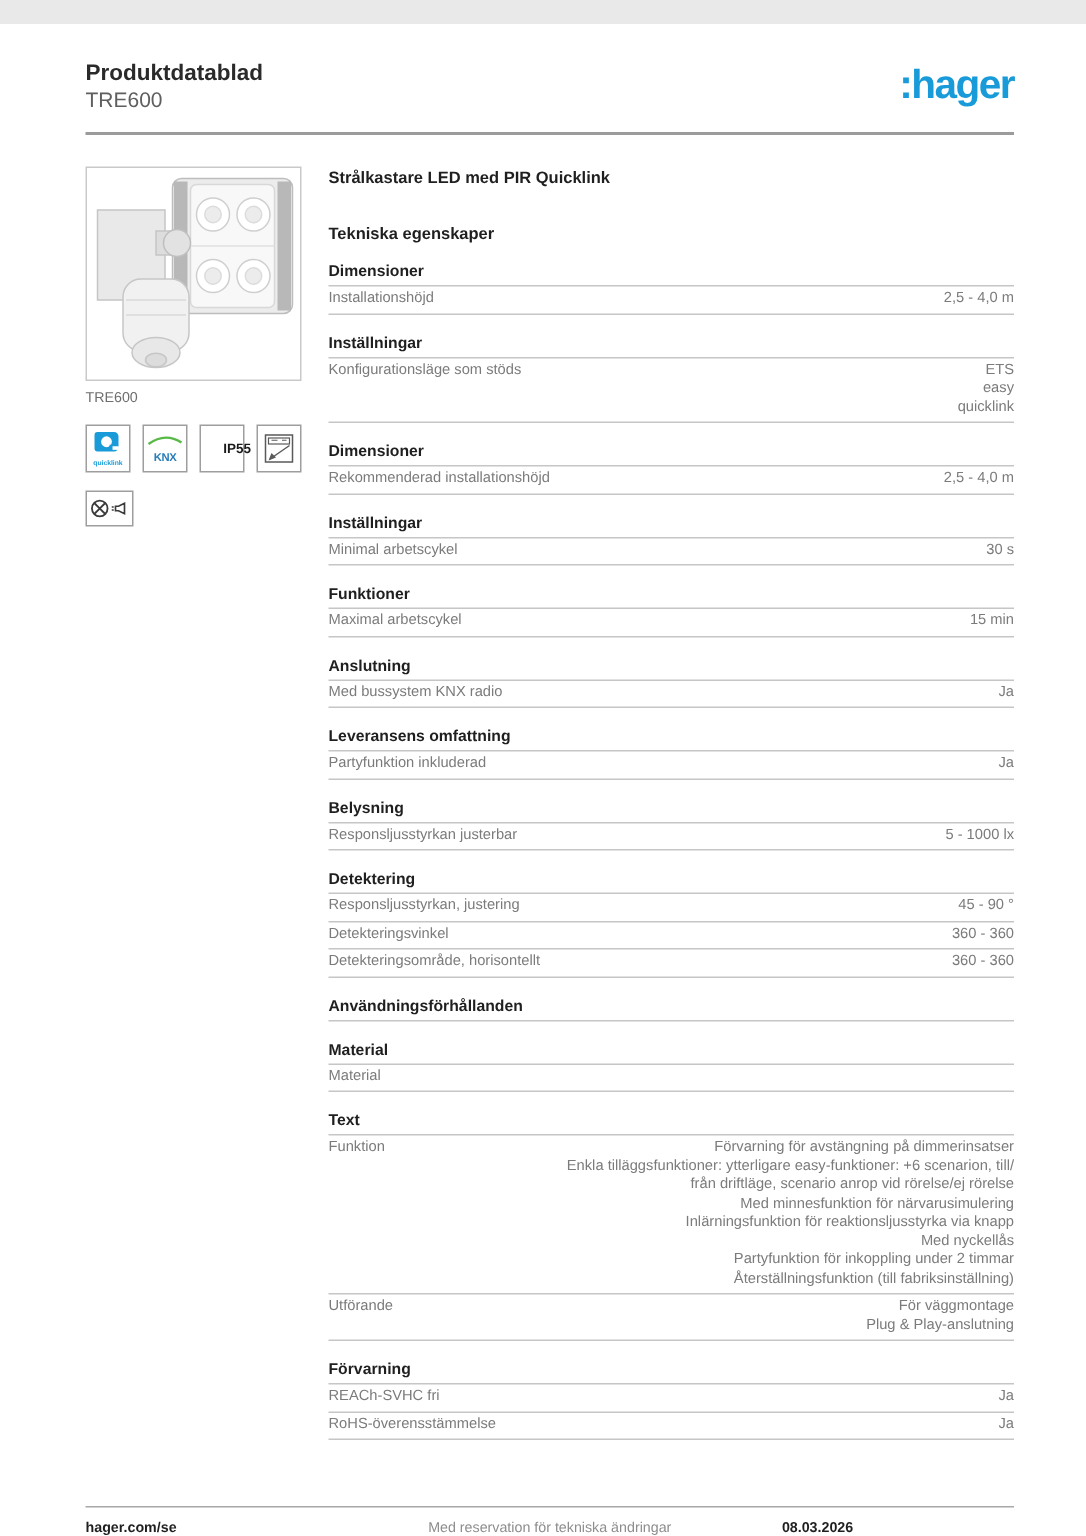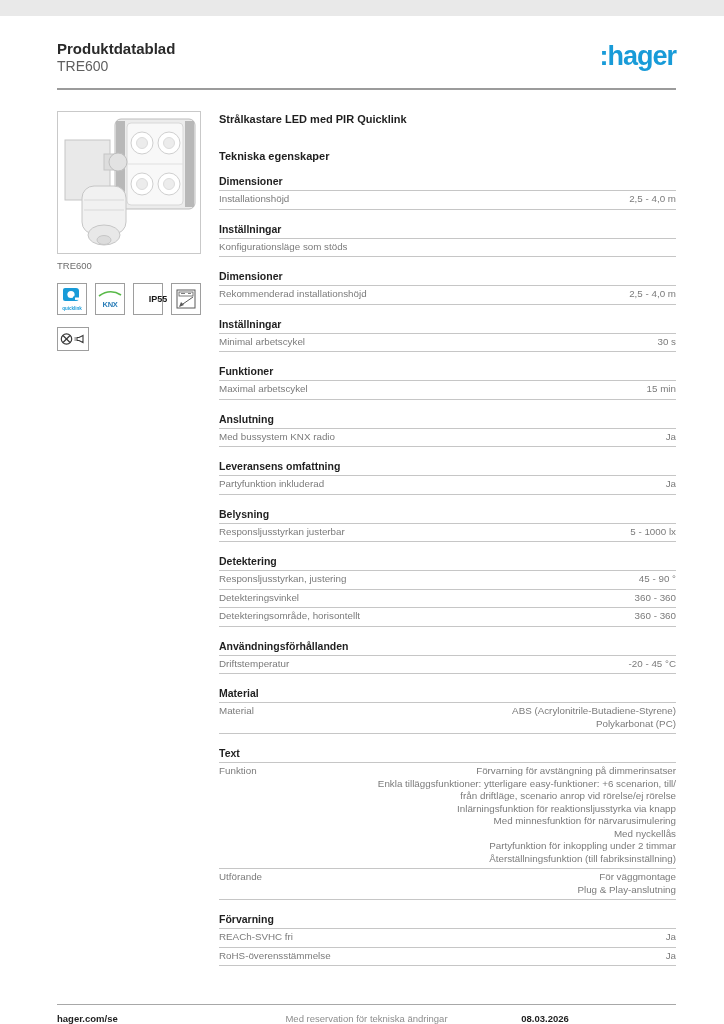--- a/index.html
+++ b/index.html
@@ -149,20 +149,25 @@
               <div class="spec-label">Installationshöjd</div>
               <div class="spec-values">
                 <div>2,5 - 4,0 m</div>
               </div>
             </div>
           </div>
           <div class="section">
             <div class="sec-heading">Inställningar</div>
             <div class="spec-row">
               <div class="spec-label">Konfigurationsläge som stöds</div>
+              <div class="spec-values">
+                <div>ETS</div>
+                <div>easy</div>
+                <div>quicklink</div>
+              </div>
             </div>
           </div>
           <div class="section">
             <div class="sec-heading">Dimensioner</div>
             <div class="spec-row">
               <div class="spec-label">Rekommenderad installationshöjd</div>
               <div class="spec-values">
                 <div>2,5 - 4,0 m</div>
               </div>
             </div>
@@ -228,47 +233,37 @@
             </div>
             <div class="spec-row">
               <div class="spec-label">Detekteringsområde, horisontellt</div>
               <div class="spec-values">
                 <div>360 - 360</div>
               </div>
             </div>
           </div>
           <div class="section">
             <div class="sec-heading">Användningsförhållanden</div>
-            <div class="spec-row">
-              <div class="spec-label">Driftstemperatur</div>
-              <div class="spec-values">
-                <div>-20 - 45 °C</div>
-              </div>
-            </div>
           </div>
           <div class="section">
             <div class="sec-heading">Material</div>
             <div class="spec-row">
               <div class="spec-label">Material</div>
-              <div class="spec-values">
-                <div>ABS (Acrylonitrile-Butadiene-Styrene)</div>
-                <div>Polykarbonat (PC)</div>
-              </div>
             </div>
           </div>
           <div class="section">
             <div class="sec-heading">Text</div>
             <div class="spec-row">
               <div class="spec-label">Funktion</div>
               <div class="spec-values">
                 <div>Förvarning för avstängning på dimmerinsatser</div>
                 <div>Enkla tilläggsfunktioner: ytterligare easy-funktioner: +6 scenarion, till/</div>
                 <div>från driftläge, scenario anrop vid rörelse/ej rörelse</div>
+                <div>Med minnesfunktion för närvarusimulering</div>
                 <div>Inlärningsfunktion för reaktionsljusstyrka via knapp</div>
-                <div>Med minnesfunktion för närvarusimulering</div>
                 <div>Med nyckellås</div>
                 <div>Partyfunktion för inkoppling under 2 timmar</div>
                 <div>Återställningsfunktion (till fabriksinställning)</div>
               </div>
             </div>
             <div class="spec-row">
               <div class="spec-label">Utförande</div>
               <div class="spec-values">
                 <div>För väggmontage</div>
                 <div>Plug &amp; Play-anslutning</div>

